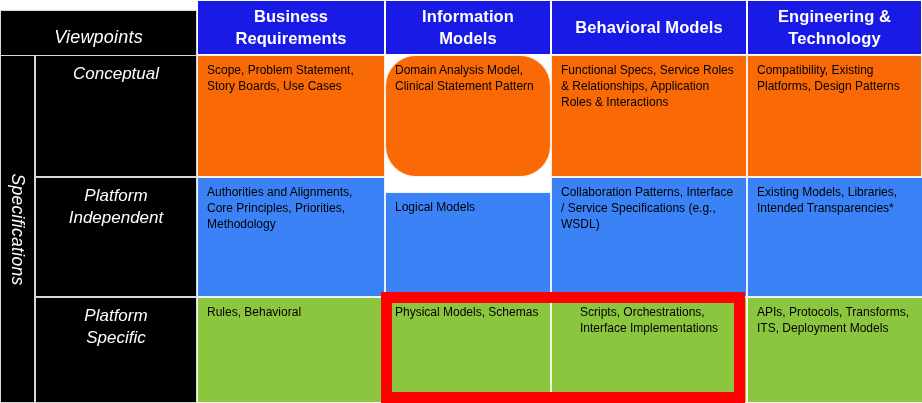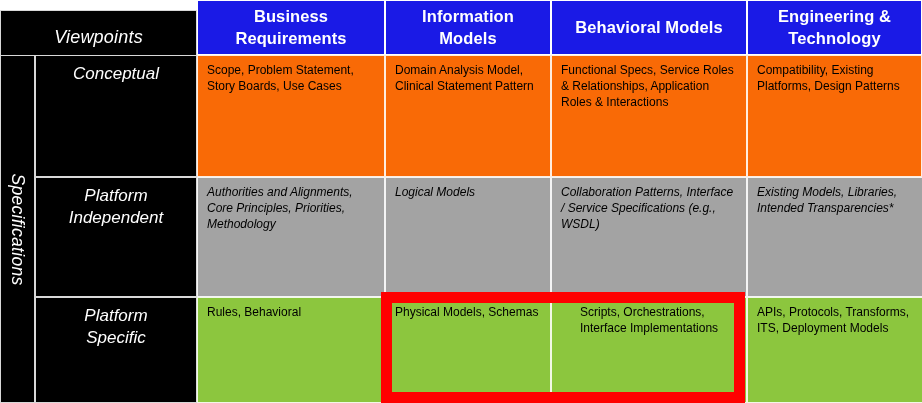--- a/index.html
+++ b/index.html
@@ -83,21 +83,21 @@
   
   .data {
     color: #000000;
     font-size: 12px;
     line-height: 1.33;
     padding: 7px 8px 4px 9px;
     border: 1px solid rgba(255,255,255,0.88);
     font-weight: 500;
   }
   .c-orange { background: #f96a06; }
-  .c-amber  { background: #a3a3a3; font-style: italic; }
+  .c-amber  { background: #3b82f6; }
   .c-green  { background: #8cc63e; }
 
   
   .highlight-box {
     position: absolute;
     border: 11px solid #ff0000;
     box-sizing: border-box;
     pointer-events: none;
     background: transparent;
   }
@@ -131,30 +131,30 @@
   </div>
 
   <div class="cell blk blk-spine" style="left:0px; top:55px; width:35px; height:348px;">
     <span class="spine-text">Specifications</span>
   </div>
 
   <div class="cell blk blk-rowlabel" style="left:35px; top:55px; width:162px; height:122px;">
     <span style="white-space:pre-line">Conceptual</span>
   </div>
   <div class="cell data c-orange" style="left:197px; top:55px; width:188px; height:122px;">Scope, Problem Statement, Story Boards, Use Cases</div>
-  <div class="cell data c-orange" style="left:385px; top:55px; width:166px; height:122px;">Domain Analysis Model, Clinical Statement Pattern</div>
+  <div class="cell data c-orange" style="left:385px; top:55px; width:166px; height:122px;border-radius:31px;">Domain Analysis Model, Clinical Statement Pattern</div>
   <div class="cell data c-orange" style="left:551px; top:55px; width:196px; height:122px;">Functional Specs, Service Roles &amp; Relationships, Application Roles &amp; Interactions</div>
   <div class="cell data c-orange" style="left:747px; top:55px; width:175px; height:122px;">Compatibility, Existing Platforms, Design Patterns</div>
 
   <div class="cell blk blk-rowlabel" style="left:35px; top:177px; width:162px; height:120px;">
     <span style="white-space:pre-line">Platform
 Independent</span>
   </div>
   <div class="cell data c-amber" style="left:197px; top:177px; width:188px; height:120px;">Authorities and Alignments,  Core Principles, Priorities, Methodology</div>
-  <div class="cell data c-amber" style="left:385px; top:177px; width:166px; height:120px;">Logical Models</div>
+  <div class="cell data c-amber" style="left:385px; top:192px; width:166px; height:120px;">Logical Models</div>
   <div class="cell data c-amber" style="left:551px; top:177px; width:196px; height:120px;">Collaboration Patterns, Interface / Service Specifications (e.g., WSDL)</div>
   <div class="cell data c-amber" style="left:747px; top:177px; width:178px; height:120px;">Existing Models, Libraries, Intended Transparencies*</div>
 
   <div class="cell blk blk-rowlabel" style="left:35px; top:297px; width:162px; height:106px;">
     <span style="white-space:pre-line">Platform
 Specific</span>
   </div>
   <div class="cell data c-green" style="left:197px; top:297px; width:188px; height:106px;">Rules, Behavioral</div>
   <div class="cell data c-green" style="left:385px; top:297px; width:166px; height:106px;">Physical Models, Schemas</div>
   <div class="cell data c-green" style="left:551px; top:297px; width:196px; height:106px;padding-left:28px;">Scripts, Orchestrations, Interface Implementations</div>

